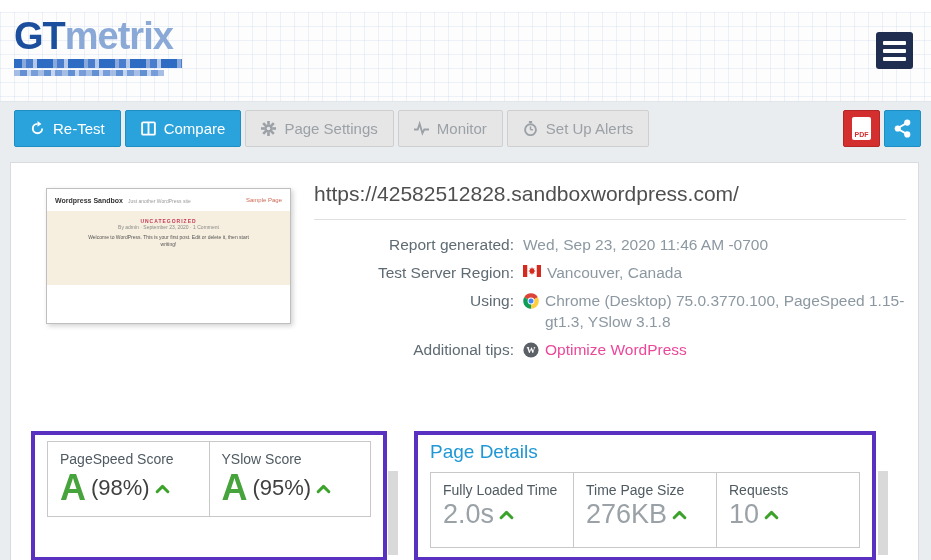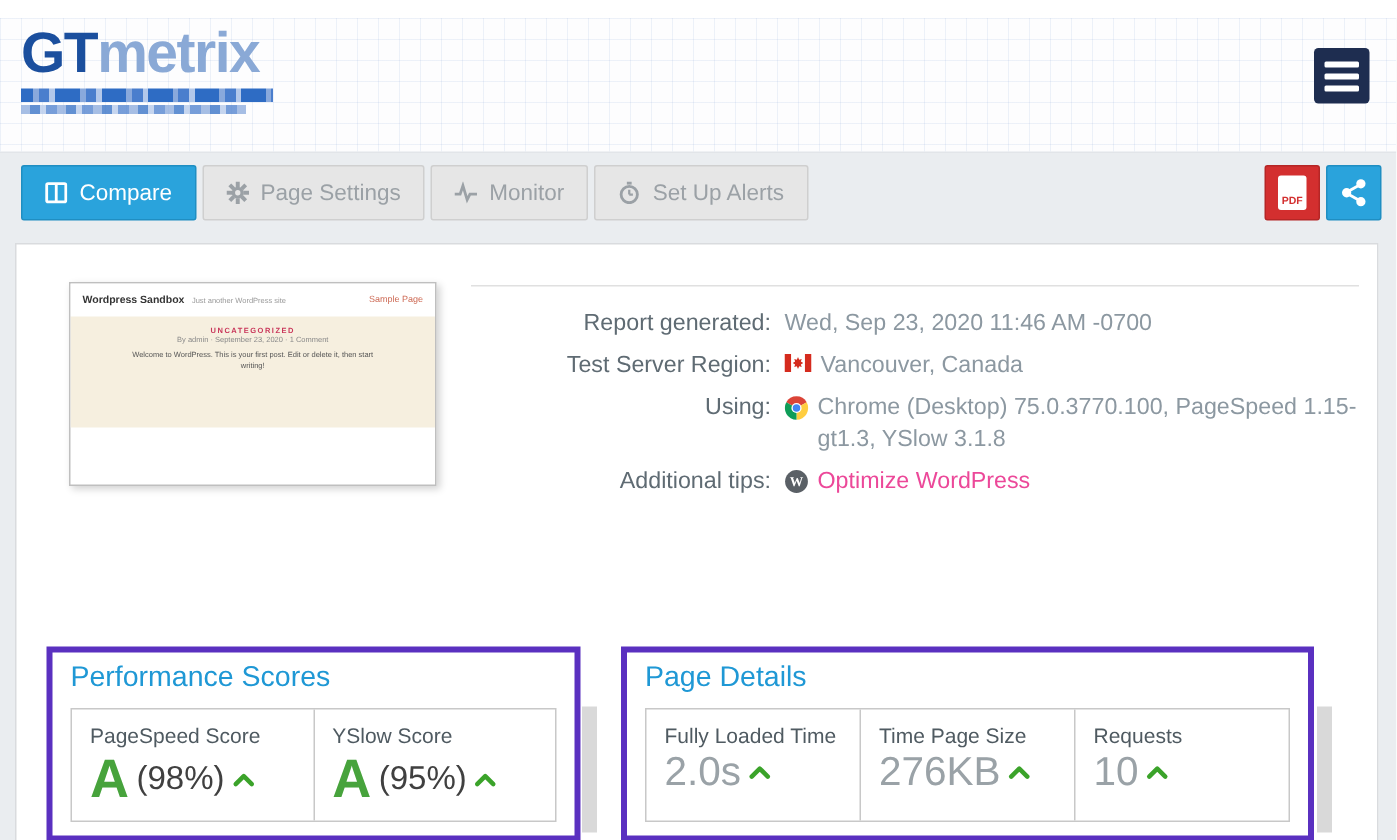--- a/index.html
+++ b/index.html
@@ -113,20 +113,27 @@
     <button class="hamburger">
       <span></span>
       <span></span>
       <span></span>
     </button>
   </header>
 
   <nav class="toolbar">
     <button class="btn primary">
       <svg class="bicon" viewBox="0 0 16 16">
+        <path fill="currentColor" d="M8 2a6 6 0 1 0 6 6h-2a4 4 0 1 1-4-4z"></path>
+        <path fill="currentColor" d="M8 0 L12.2 3.1 L8 6.2 Z"></path>
+      </svg>
+      <span>Re-Test</span>
+    </button>
+    <button class="btn primary">
+      <svg class="bicon" viewBox="0 0 16 16">
         <rect x="1.2" y="1.5" width="13.6" height="13" rx="1" fill="none" stroke="currentColor" stroke-width="2"></rect>
         <line x1="8" y1="1.5" x2="8" y2="14.5" stroke="currentColor" stroke-width="2"></line>
       </svg>
       <span>Compare</span>
     </button>
     <button class="btn secondary">
       <svg class="bicon" viewBox="0 0 16 16">
         <g fill="currentColor" transform="translate(8,8)">
           <rect x="-1.4" y="-8" width="2.8" height="4"></rect>
             <rect x="-1.4" y="4" width="2.8" height="4"></rect>
@@ -187,20 +194,21 @@
         <span class="t-nav">Sample Page</span>
       </div>
       <div class="t-body">
         <div class="t-cat">UNCATEGORIZED</div>
         <div class="t-meta">By admin · September 23, 2020 · 1 Comment</div>
         <div class="t-text">Welcome to WordPress. This is your first post. Edit or delete it, then start writing!</div>
       </div>
     </div>
 
     <div class="report-head">
+      <div class="report-url">https://42582512828.sandboxwordpress.com/</div>
       <hr class="divider">
       <div class="detail-grid">
 
         <div class="d-label">Report generated:</div>
         <div class="d-value">
           <span>Wed, Sep 23, 2020 11:46 AM -0700</span>
         </div>
 
         <div class="d-label">Test Server Region:</div>
         <div class="d-value">
@@ -232,21 +240,20 @@
             <circle cx="8" cy="8" r="7.6" fill="#5a6066"></circle>
             <text x="8" y="11.2" font-size="9" font-weight="bold" fill="#ffffff" text-anchor="middle" font-family="Liberation Serif, serif">W</text>
           </svg>
           <a class="d-link">Optimize WordPress</a>
         </div>
 
       </div>
     </div>
 
     <section class="panel perf">
-      <h2 class="panel-title">Performance Scores</h2>
       <div class="score-table">
         <div class="score-cell">
           <div class="cell-label">PageSpeed Score</div>
           <div class="grade-row">
             <span class="grade">A</span>
             <span class="pct">(98%)</span>
             <svg class="chev" viewBox="0 0 14 10">
               <path d="M2 8 L7 3 L12 8" fill="none" stroke="#3ba32a" stroke-width="2.8" stroke-linecap="round" stroke-linejoin="round"></path>
             </svg>
           </div>

